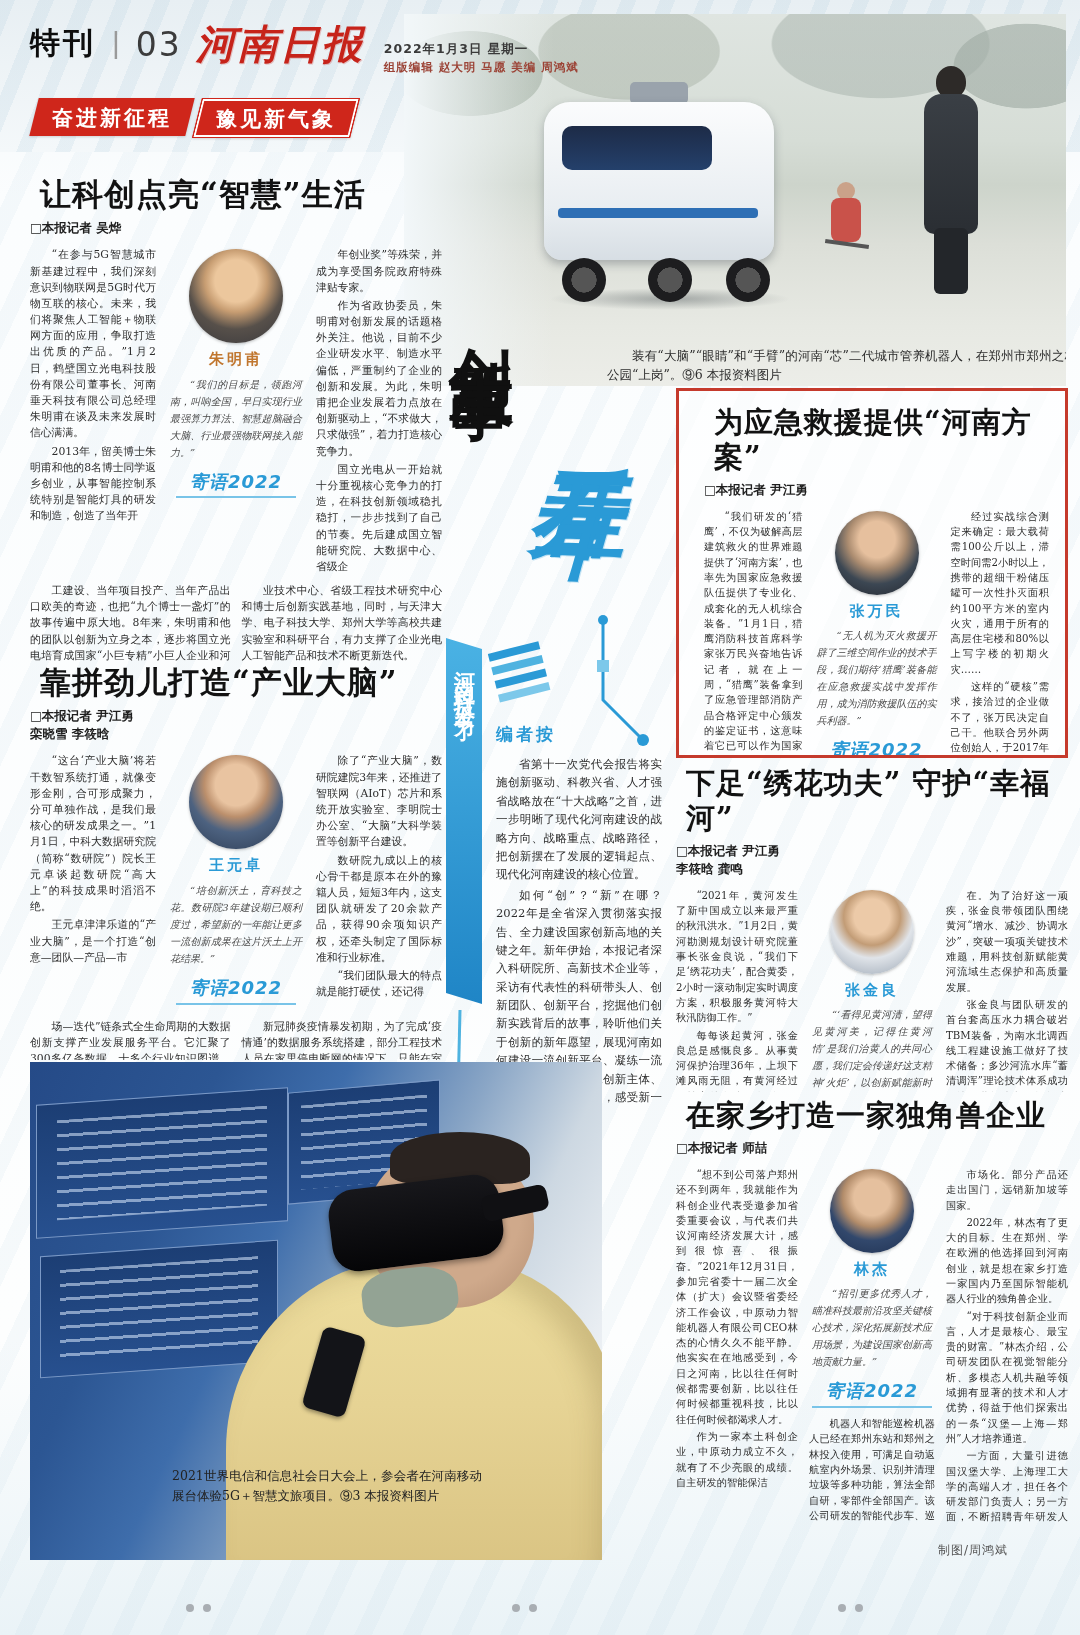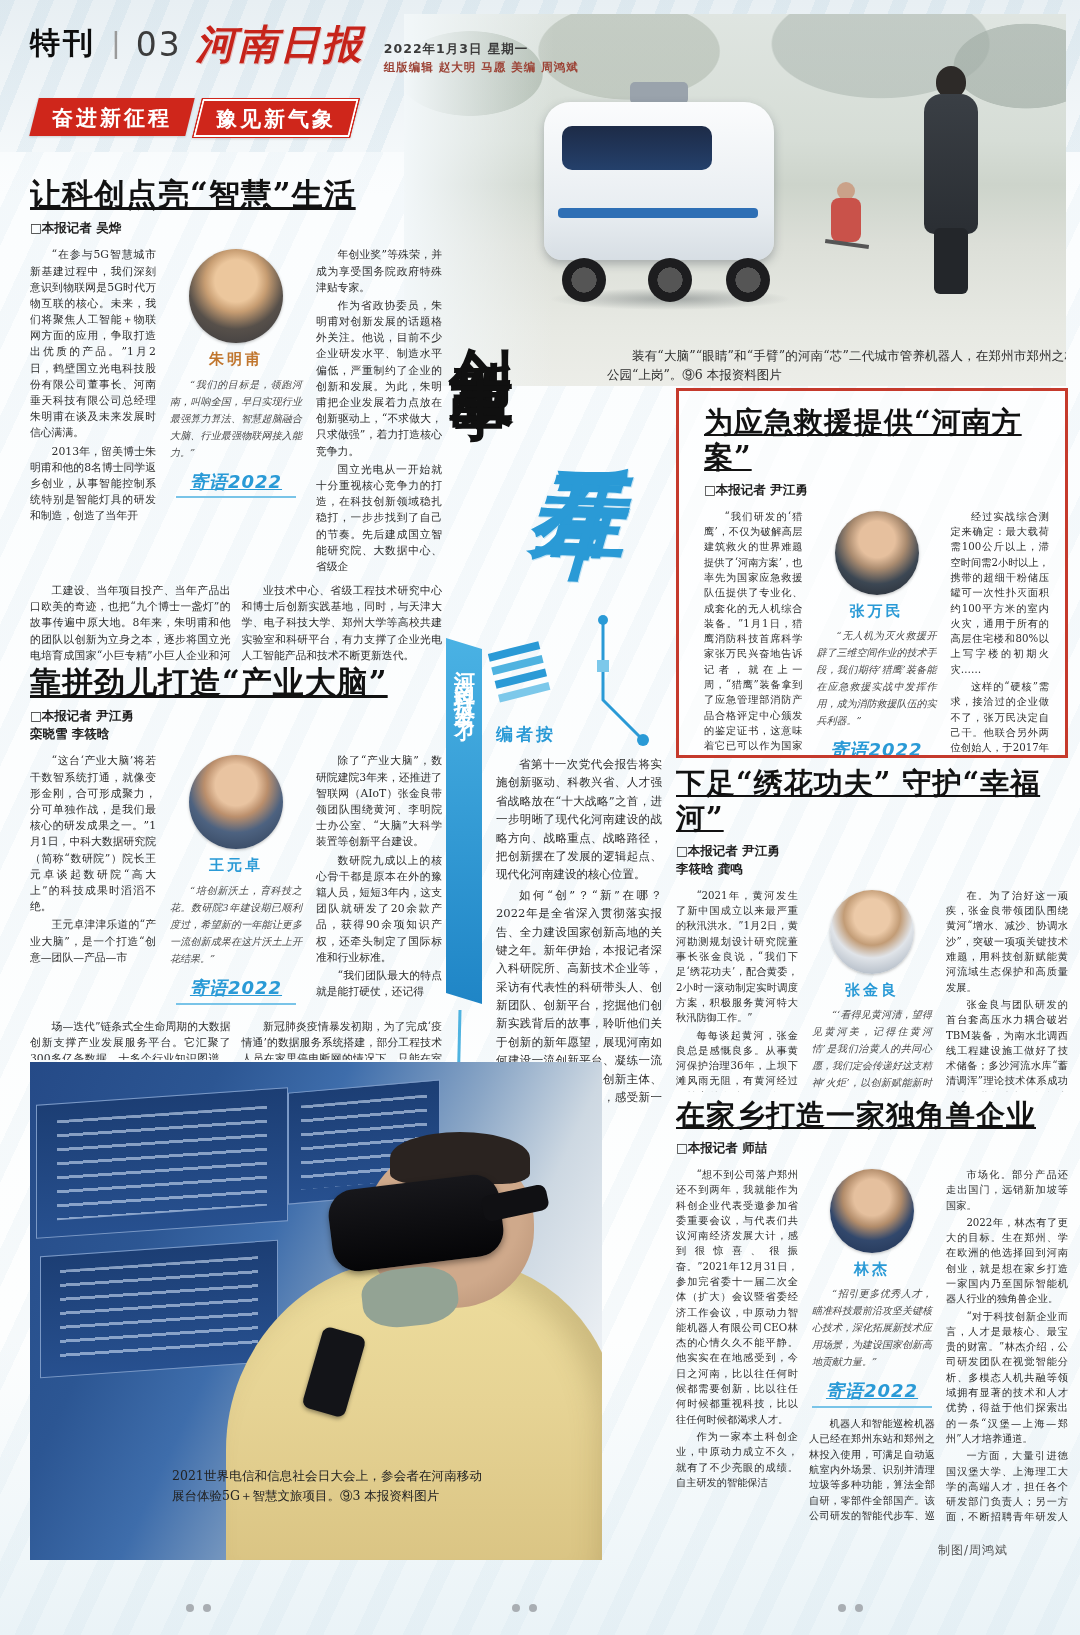--- a/index.html
+++ b/index.html
@@ -57,40 +57,40 @@
   .title-blue{position:absolute;left:534px;top:390px;writing-mode:vertical-rl;font:900 92px/1 "DejaVu Serif",serif;font-style:italic;color:#2a9ad6;letter-spacing:14px;transform:rotate(2deg);text-shadow:1px 1px 0 rgba(42,154,214,.25);}
   .ribbon{position:absolute;left:446px;top:638px;width:36px;height:366px;background:linear-gradient(180deg,#4ab2e4,#1f85c6);
     clip-path:polygon(0 0,100% 3%,100% 100%,0 97%);display:flex;align-items:flex-start;justify-content:center;}
   .ribbon span{writing-mode:vertical-rl;color:#fff;font:900 21px/1 "DejaVu Sans",sans-serif;letter-spacing:9px;margin-top:16px;}
   .ednote{position:absolute;left:496px;top:726px;width:166px;}
   .ednote-label{font:900 17px/1 "DejaVu Sans",sans-serif;color:#2a9ad6;letter-spacing:3px;margin-bottom:12px;}
   .ednote .para{font:11.5px/1.6 "DejaVu Serif",serif;}
   .circuit{position:absolute;left:398px;top:560px;width:290px;height:720px;pointer-events:none;}
   
   .story{position:absolute;overflow:hidden;}
-  .story h2{font:900 31px/1.2 "DejaVu Serif",serif;color:#121212;margin:0 0 4px;letter-spacing:1px;text-decoration:underline;}
+  .story h2{font:900 31px/1.2 "DejaVu Serif",serif;color:#121212;margin:0 10px 4px;letter-spacing:1px;}
   .story.right h2{font-size:29px;}
   .byline{font:700 12.5px/1.45 "DejaVu Sans",sans-serif;color:#1f1f1f;margin:6px 0 10px;white-space:pre-line;}
   .cols{display:flex;gap:11px;}
   .tcol{flex:1;min-width:0;}
   .para{margin:0 0 2px;text-indent:2em;font:10.8px/1.5 "DejaVu Serif",serif;color:#2d2d2d;text-align:justify;}
   .story.right .para{font-size:10.2px;}
   .pcol{flex:0 0 138px;text-align:center;}
   .story.right .pcol{flex:0 0 126px;}
   .pphoto{width:94px;height:94px;border-radius:50%;margin:2px auto 7px;box-shadow:0 1px 3px rgba(0,0,0,.25);}
   .story.right .pphoto{width:84px;height:84px;}
   .g0{background:radial-gradient(circle at 50% 34%,#ecc79d 0 27%,#c79d72 40%,#57504a 62%,#38383c 100%);}
   .g1{background:radial-gradient(circle at 50% 32%,#e9c4a1 0 26%,#bb8f6c 40%,#4d6280 60%,#2d3d55 100%);}
   .g2{background:radial-gradient(circle at 50% 34%,#e6c09e 0 26%,#ab8c70 42%,#3c4753 64%,#22252d 100%);}
   .g3{background:radial-gradient(circle at 50% 32%,#eccaa8 0 25%,#c29c76 40%,#e0e4e9 58%,#97a3b1 100%);}
   .g4{background:radial-gradient(circle at 50% 34%,#e5c09e 0 26%,#b28c6a 42%,#32486c 62%,#1e3050 100%);}
   .pname{font:900 15px/1.3 "DejaVu Sans",sans-serif;color:#2a9ad6;letter-spacing:3px;}
   .story-a0 .pname{color:#c0762e;}
   .pquote{font:10px/1.7 "DejaVu Serif",serif;font-style:italic;color:#4a4a4a;margin:6px 3px 4px;text-align:justify;text-indent:2em;}
-  .badge{display:inline-block;font:900 18px/1.2 "DejaVu Sans",sans-serif;font-style:italic;color:#2a9ad6;letter-spacing:1px;border-bottom:2px solid #79c4e8;padding:0 14px 4px;margin:6px 0 8px;text-decoration:underline;}
+  .badge{display:inline-block;font:900 18px/1.2 "DejaVu Sans",sans-serif;font-style:italic;color:#2a9ad6;letter-spacing:1px;border-bottom:2px solid #79c4e8;padding:0 14px 4px;margin:6px 0 8px;}
   .mid-paras{text-align:left;}
   .band{display:flex;gap:11px;margin-top:6px;}
   .redbox{border:3px solid #c53a2c;background:rgba(255,255,255,.6);padding:14px 16px;box-sizing:border-box;}
   
   .photo-bottom{position:absolute;left:30px;top:1062px;width:572px;height:498px;overflow:hidden;
     background:linear-gradient(115deg,#254a87 0%,#2c5693 24%,#3e6dab 40%,#8aa6c6 58%,#cdd8e2 72%,#ecf0f4 88%,#f6f9fb 100%);}
   .screen{position:absolute;background:linear-gradient(180deg,#1c3e74,#27508f);border:1px solid #7b99c6;}
   .screen .bars{position:absolute;left:8%;top:12%;width:84%;height:76%;
     background:repeating-linear-gradient(180deg, rgba(220,235,255,.55) 0 3px, rgba(255,255,255,0) 3px 14px);}
   .sc1{left:6px;top:34px;width:250px;height:132px;transform:skewY(-4deg);}
@@ -230,21 +230,21 @@
           <p class="para">“这台‘产业大脑’将若干数智系统打通，就像变形金刚，合可形成聚力，分可单独作战，是我们最核心的研发成果之一。”1月1日，中科大数据研究院（简称“数研院”）院长王元卓谈起数研院“高大上”的科技成果时滔滔不绝。</p>
           <p class="para">王元卓津津乐道的“产业大脑”，是一个打造“创意—团队—产品—市</p>
         </div>
       <div class="pcol">
         <div class="pphoto g1"></div>
         <div class="pname">王元卓</div>
         <div class="pquote">“培创新沃土，育科技之花。数研院3年建设期已顺利度过，希望新的一年能让更多一流创新成果在这片沃土上开花结果。”</div>
         <div class="badge">寄语2022</div>
       </div>
       <div class="tcol">
-          <p class="para">除了“产业大脑”，数研院建院3年来，还推进了智联网（AIoT）张金良带领团队围绕黄河、李明院士办公室、“大脑”大科学装置等创新平台建设。</p>
+          <p class="para">除了“产业大脑”，数研院建院3年来，还推进了智联网（AIoT）芯片和系统开放实验室、李明院士办公室、“大脑”大科学装置等创新平台建设。</p>
           <p class="para">数研院九成以上的核心骨干都是原本在外的豫籍人员，短短3年内，这支团队就研发了20余款产品，获得90余项知识产权，还牵头制定了国际标准和行业标准。</p>
           <p class="para">“我们团队最大的特点就是能打硬仗，还记得</p>
         </div>
     </div>
     <div class="band">
       <div class="tcol">
           <p class="para">场—迭代”链条式全生命周期的大数据创新支撑产业发展服务平台。它汇聚了300多亿条数据、十多个行业知识图谱、1000多个算法工厂及诸多行业应用案例。</p>
         </div>
       <div class="tcol">
           <p class="para">新冠肺炎疫情暴发初期，为了完成‘疫情通’的数据服务系统搭建，部分工程技术人员在家里停电断网的情况下，只能在室外顶着寒风蹭网做调试。”王元卓说，“这支团队正是靠着一股子拼劲儿不断发展壮大的。”</p>

